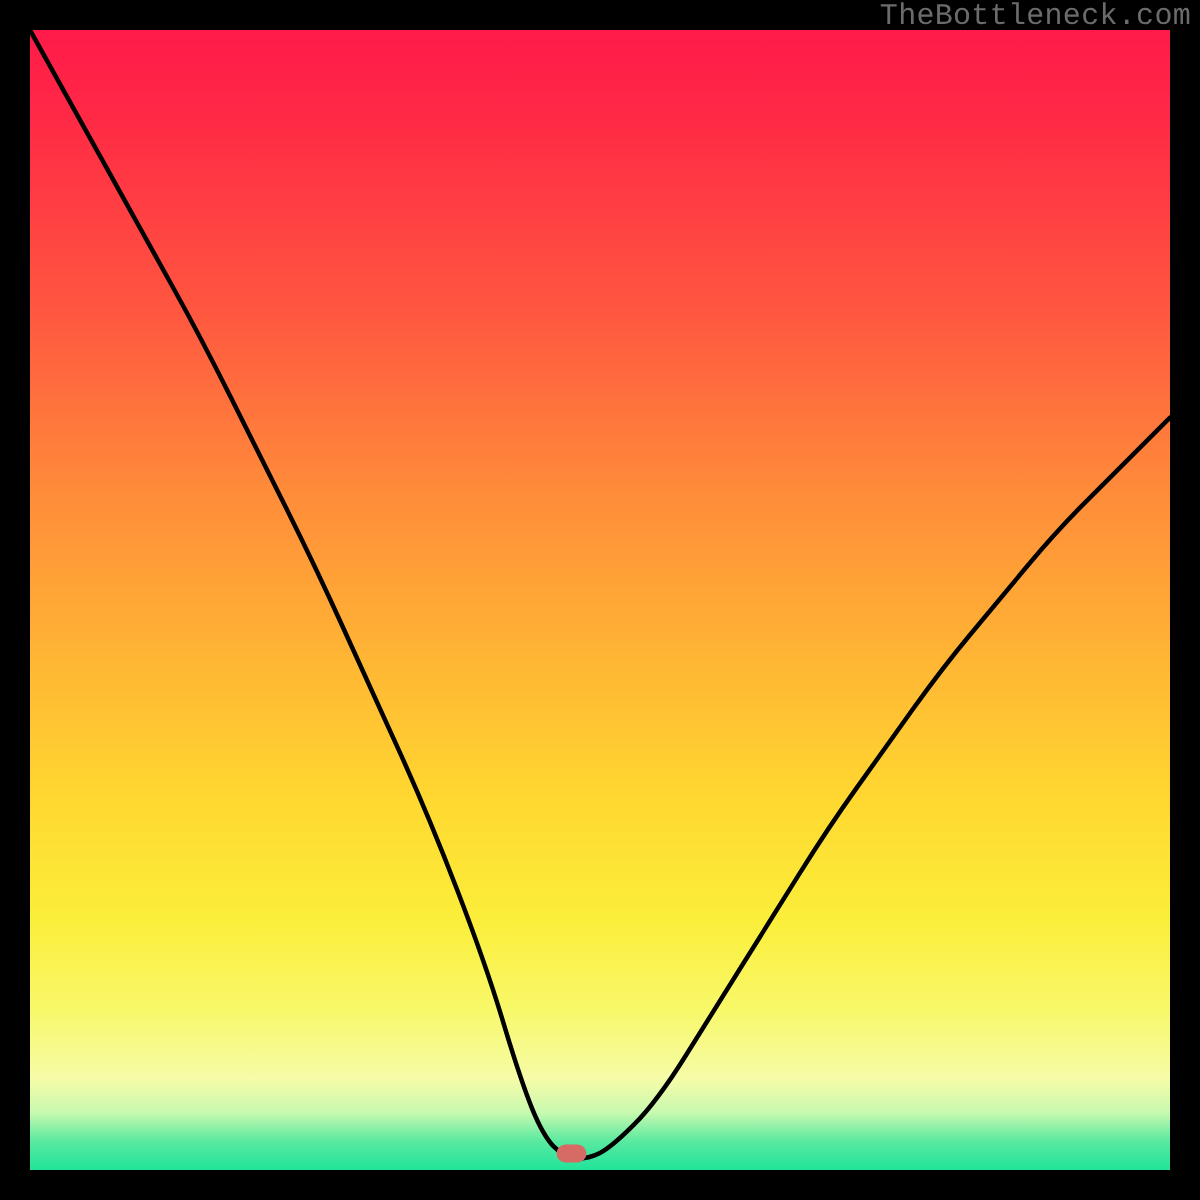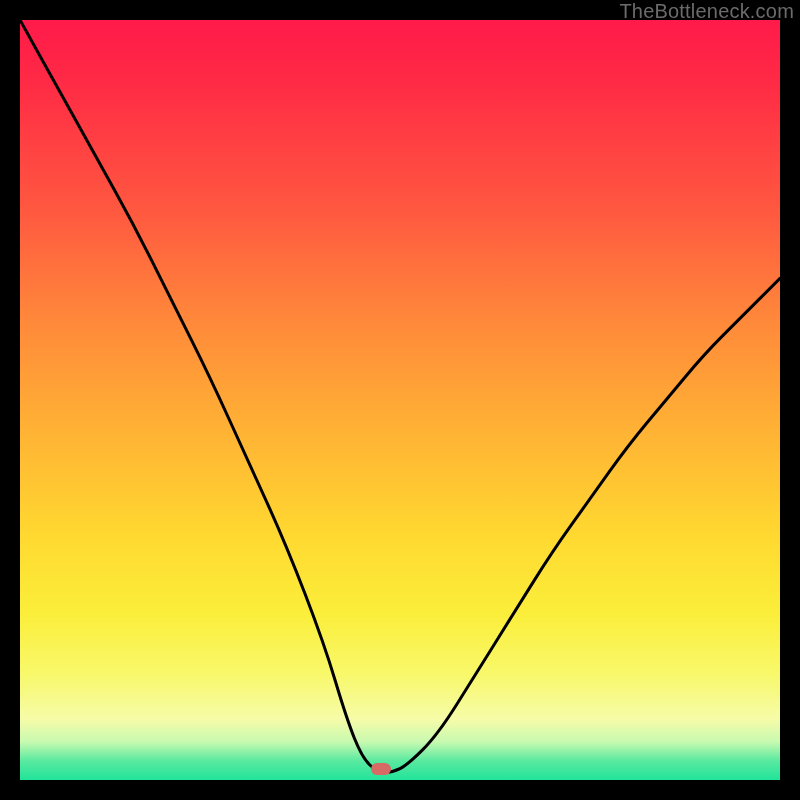--- a/index.html
+++ b/index.html
@@ -59,20 +59,21 @@
     transform: translate(-50%, -50%);
   }
   .watermark {
     position: absolute;
     top: 0px;
     right: 6px;
     color: #6b6b6b;
     font-size: 20px;
     letter-spacing: 0.2px;
     user-select: none;
+    font-family: Liberation Mono, monospace;
   }
 </style>
 </head>
 <body>
 
 <div class="stage">
 
   <div class="watermark">TheBottleneck.com</div>
 
   <div class="plot">

